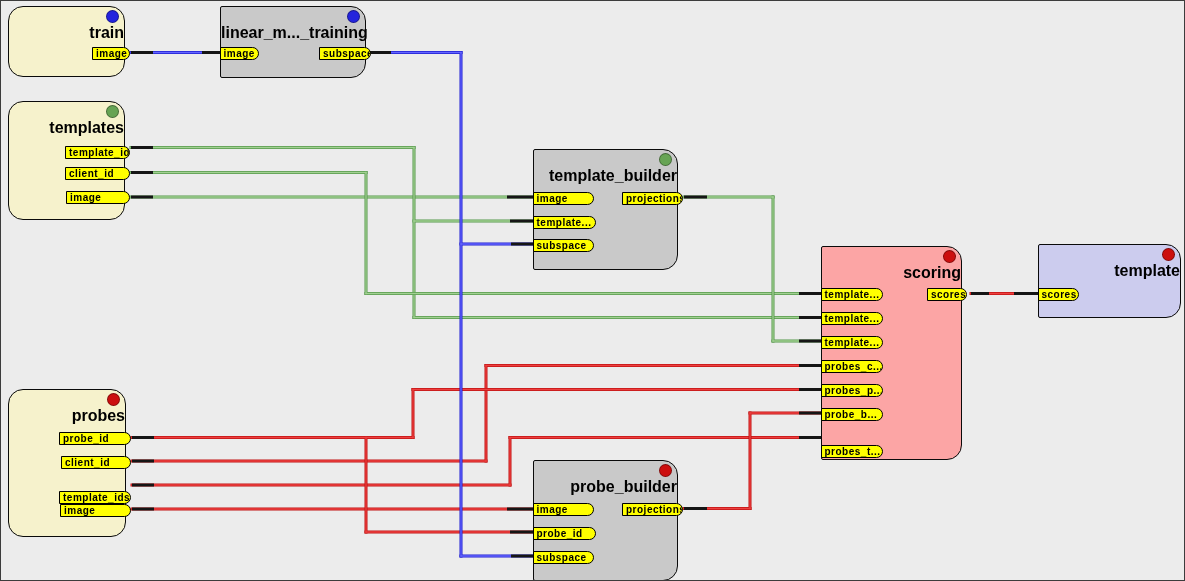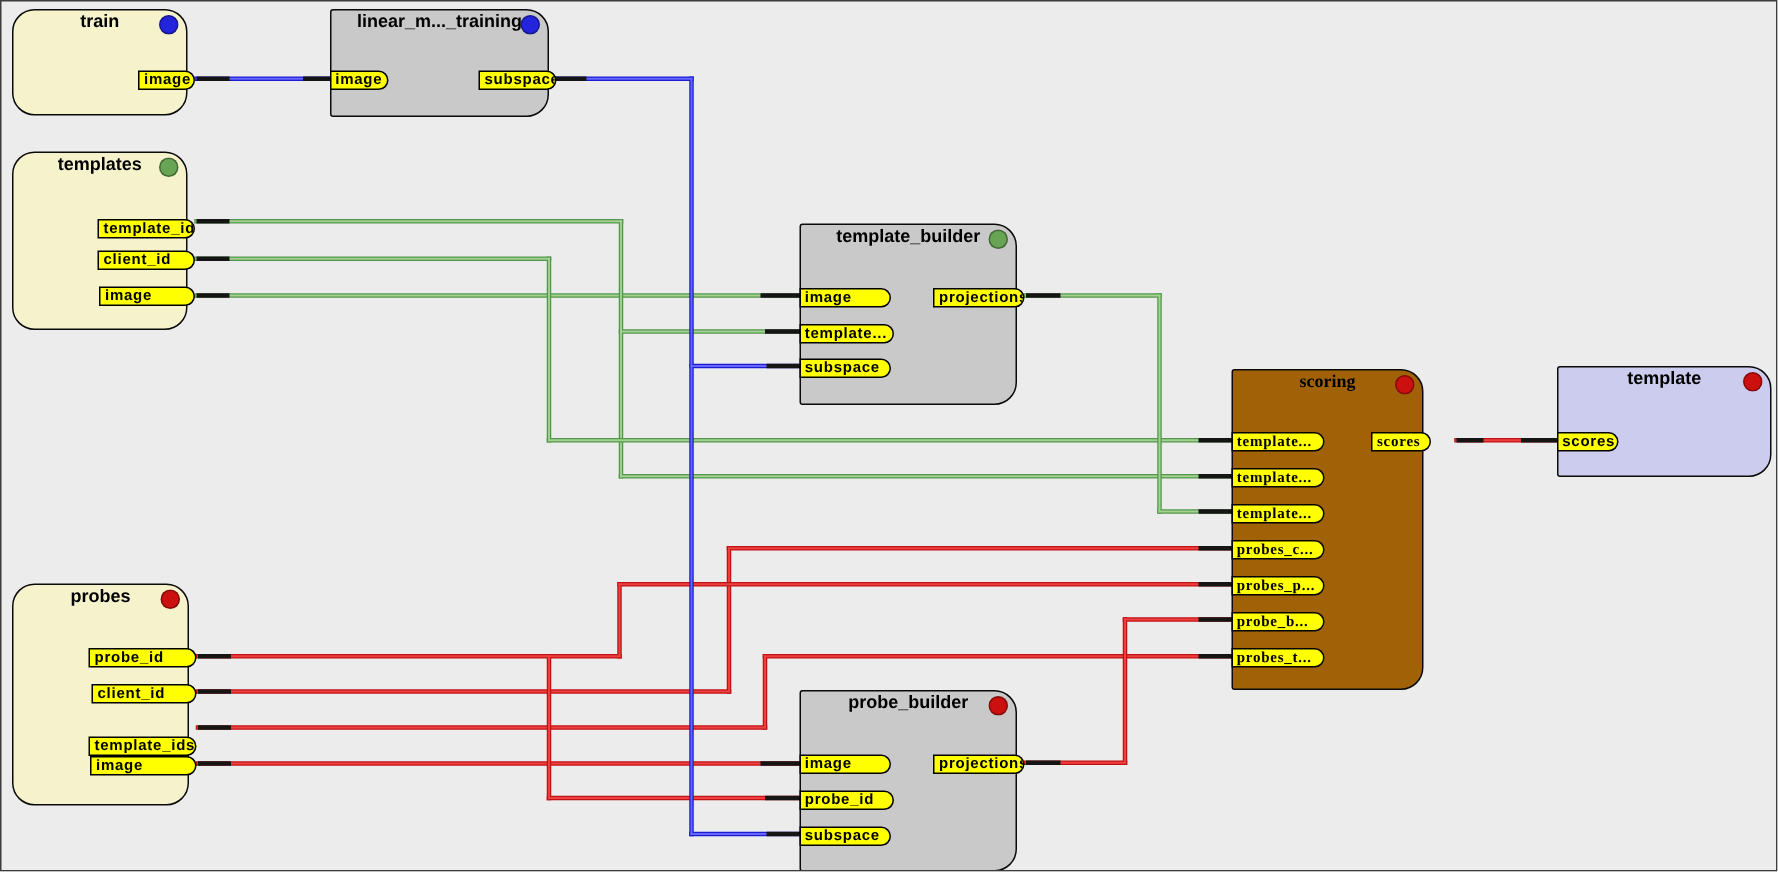--- a/index.html
+++ b/index.html
@@ -7,22 +7,22 @@
     position:relative;width:1185px;height:581px;background:#ececec;
     border:1px solid #3c3c3c;box-sizing:border-box;overflow:hidden;
     font-family:"Liberation Sans",sans-serif;
   }
   #wires{position:absolute;left:0;top:0;}
   .node{position:absolute;border:1.5px solid #0a0a0a;box-sizing:border-box;}
   .kind-source{border-radius:15px;}
   .kind-process{border-radius:2px 15px 15px 2px;}
   .kind-sink{border-radius:2px 15px 15px 2px;}
   .title{
-    position:absolute;left:0;right:0;top:0;text-align:center;
-    font-size:12px;font-weight:bold;color:#000;pointer-events:none;
+    position:absolute;left:0;right:0;top:17px;text-align:right;
+    font-size:16px;font-weight:bold;color:#000;pointer-events:none;
   }
   .status{
     position:absolute;width:13px;height:13px;border-radius:50%;
     right:5px;top:3px;border:1px solid rgba(0,0,0,.35);box-sizing:border-box;
   }
   .port{
     position:absolute;height:13px;background:#ffff00;border:1.5px solid #000;
     border-radius:0 7px 7px 0;box-sizing:border-box;
     font-size:10px;font-weight:bold;letter-spacing:.5px;color:#000;
     display:flex;align-items:center;padding-left:3px;
@@ -188,30 +188,30 @@
       <div class="port out" style="top: 113.5px; width: 71px;">image</div>
     </div>
     <div class="node kind-process" style="left: 532px; top: 459px; width: 145px; height: 121px; background: rgb(201, 201, 201);">
       <div class="title">probe_builder</div>
       <div class="status" style="background: rgb(204, 15, 15);"></div>
       <div class="port in" style="top: 42px; width: 61px;">image</div>
       <div class="port in" style="top: 65.5px; width: 63px;">probe_id</div>
       <div class="port in" style="top: 89.5px; width: 61px;">subspace</div>
       <div class="port out" style="top: 42px; width: 61px;">projections</div>
     </div>
-    <div class="node kind-process" style="left: 820px; top: 245px; width: 128px; height: 214px; background: #a16207; font-family: Liberation Serif, serif;">
+    <div class="node kind-process" style="left: 820px; top: 245px; width: 141px; height: 214px; background: #fca5a5;">
       <div class="title">scoring</div>
       <div class="status" style="background: rgb(204, 15, 15);"></div>
       <div class="port in" style="top: 41px; width: 62px;">template...</div>
       <div class="port in" style="top: 65px; width: 62px;">template...</div>
       <div class="port in" style="top: 88.5px; width: 62px;">template...</div>
       <div class="port in" style="top: 113px; width: 62px;">probes_c...</div>
       <div class="port in" style="top: 137px; width: 62px;">probes_p...</div>
       <div class="port in" style="top: 160.5px; width: 62px;">probe_b...</div>
-      <div class="port in" style="top: 185px; width: 62px;">probes_t...</div>
+      <div class="port in" style="top: 198px; width: 62px;">probes_t...</div>
       <div class="port out" style="top: 41px; width: 40px;">scores</div>
     </div>
     <div class="node kind-sink" style="left: 1037px; top: 243px; width: 143px; height: 74px; background: rgb(204, 204, 238);">
       <div class="title">template</div>
       <div class="status" style="background: rgb(204, 15, 15);"></div>
       <div class="port in" style="top: 43px; width: 41px;">scores</div>
     </div>
   </div>
 
 </body></html>

